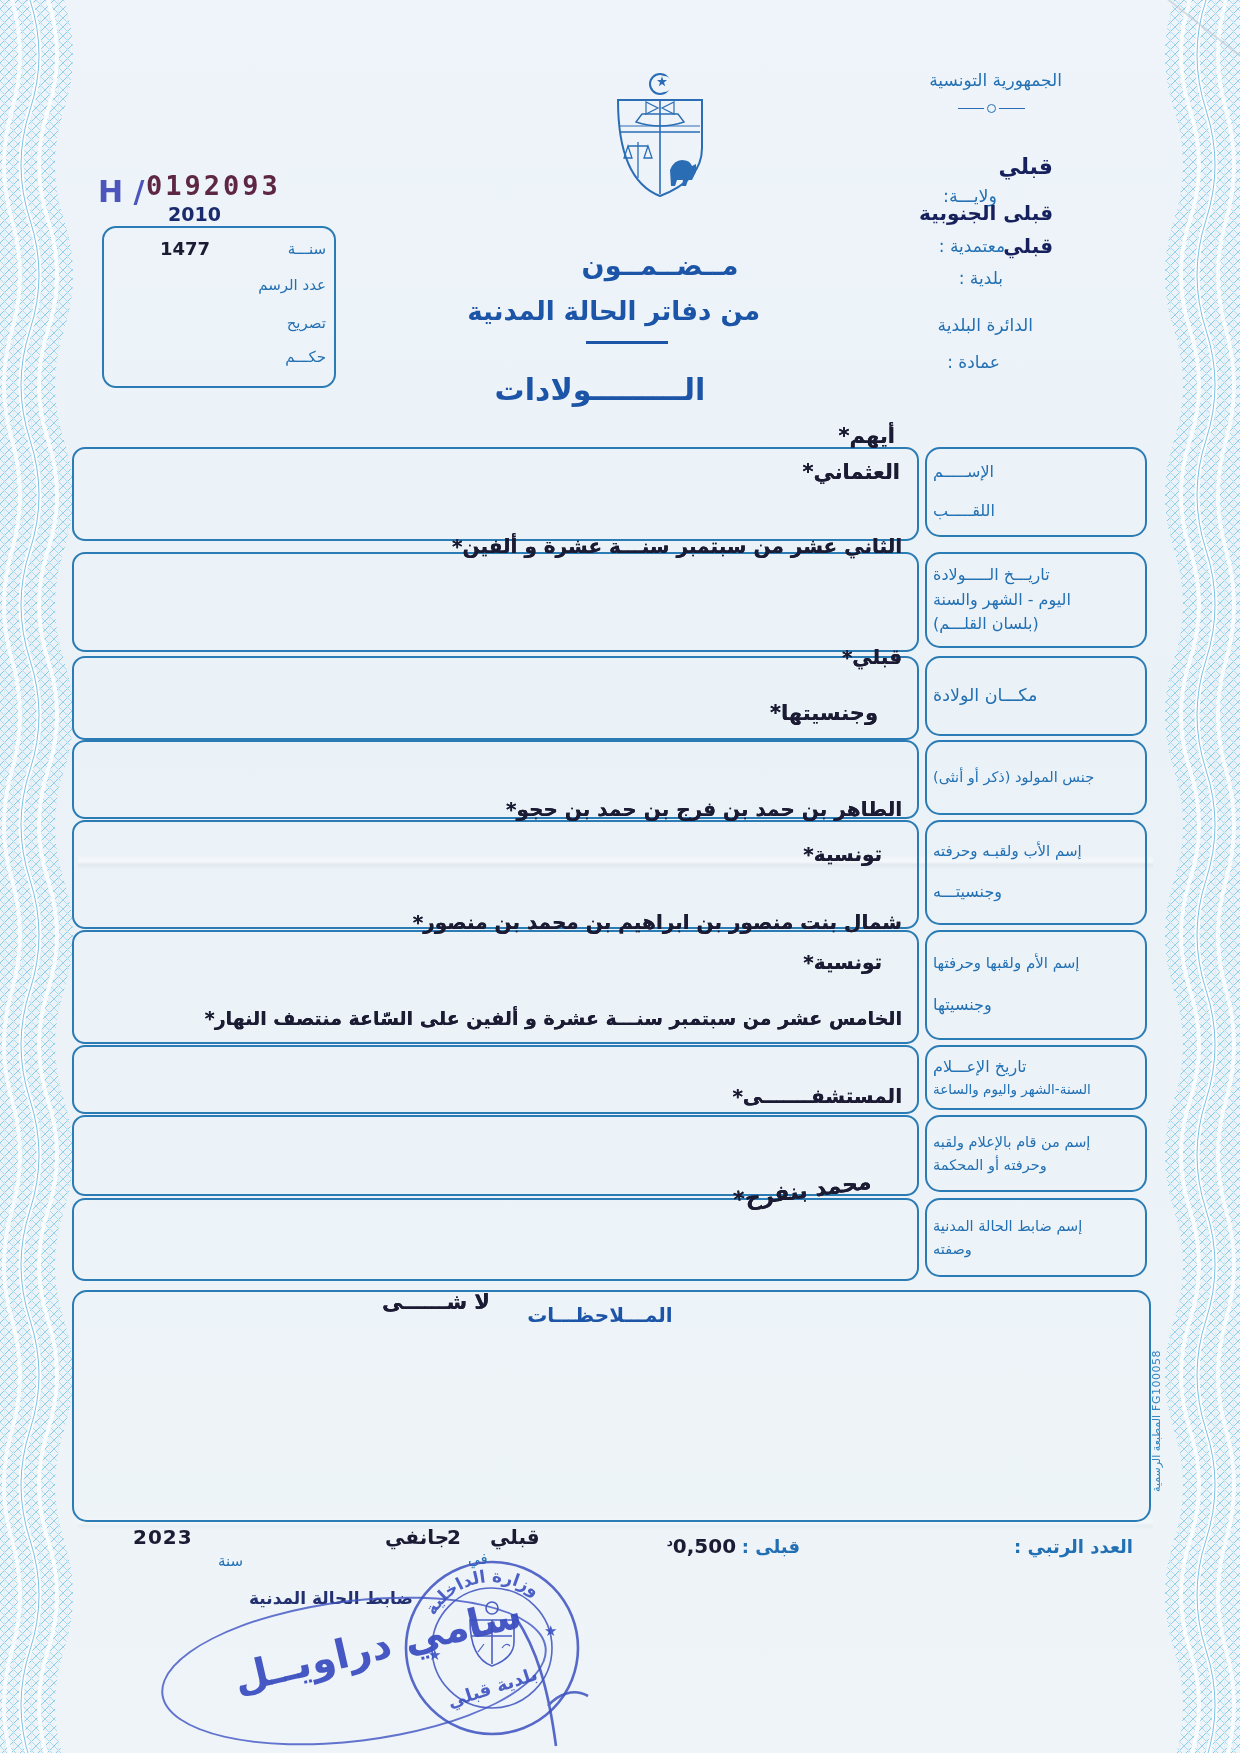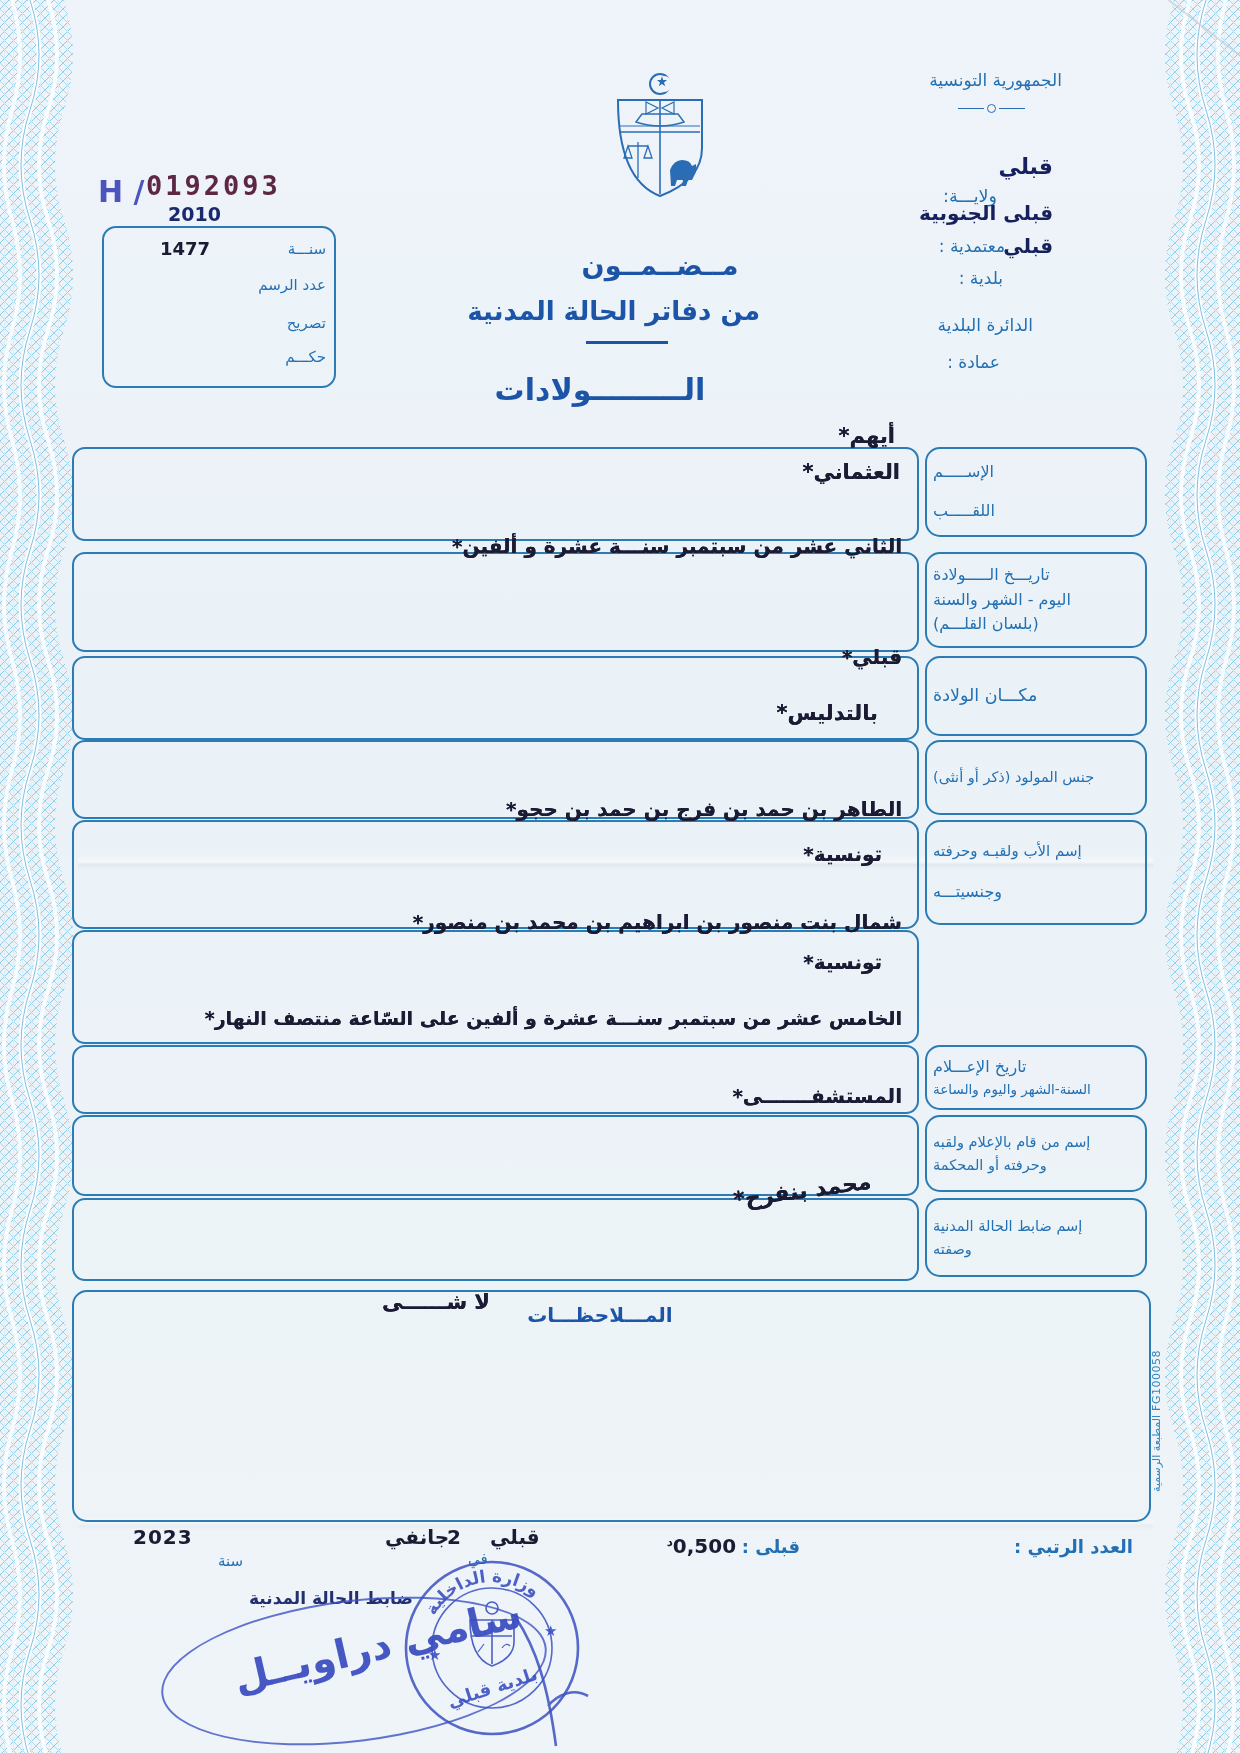--- a/index.html
+++ b/index.html
@@ -153,38 +153,42 @@
   <div class="lbox" style="top:656px;height:80px">
     <div class="ll" style="font-size:17.5px">مكـــان الولادة</div>
   </div>
   <div class="lbox" style="top:740px;height:75px">
     <div class="ll" style="font-size:14.5px">جنس المولود (ذكر أو أنثى)</div>
   </div>
   <div class="lbox" style="top:820px;height:105px">
     <div class="ll" style="font-size:15px">إسم الأب ولقبـه وحرفته</div>
     <div class="ll" style="margin-top:16px">وجنسيتـــه</div>
   </div>
+  <div class="lbox" style="top:930px;height:110px">
+    <div class="ll" style="font-size:15px">إسم الأم ولقبها وحرفتها</div>
+    <div class="ll" style="margin-top:18px">وجنسيتها</div>
+  </div>
   <div class="lbox" style="top:1045px;height:65px">
     <div class="ll">تاريخ الإعـــلام</div>
     <div class="ll sm">السنة-الشهر واليوم والساعة</div>
   </div>
   <div class="lbox" style="top:1115px;height:77px">
     <div class="ll" style="font-size:14.5px">إسم من قام بالإعلام ولقبه</div>
     <div class="ll" style="font-size:14.5px">وحرفته أو المحكمة</div>
   </div>
   <div class="lbox" style="top:1198px;height:79px">
     <div class="ll" style="font-size:14.5px">إسم ضابط الحالة المدنية</div>
     <div class="ll" style="font-size:14.5px">وصفته</div>
   </div>
 
   <div class="val" style="right:345px;top:424px;font-size:21px">أيهم*</div>
   <div class="val" style="right:340px;top:460px;font-size:21px">العثماني*</div>
   <div class="val" style="right:338px;top:534px">الثاني عشر من سبتمبر سنـــة عشرة و ألفين*</div>
   <div class="val" style="right:338px;top:645px">قبلي*</div>
-  <div class="val" style="right:362px;top:701px;font-size:21px">بالتدليس*</div>
+  <div class="val" style="right:362px;top:701px;font-size:21px">وجنسيتها*</div>
   <div class="val" style="right:338px;top:797px">الطاهر بن حمد بن فرج بن حمد بن حجو*</div>
   <div class="val" style="right:358px;top:842px">تونسية*</div>
   <div class="val" style="right:338px;top:910px">شمال بنت منصور بن ابراهيم بن محمد بن منصور*</div>
   <div class="val" style="right:358px;top:950px">تونسية*</div>
   <div class="val" style="right:338px;top:1007px;font-size:19px">الخامس عشر من سبتمبر سنـــة عشرة و ألفين على السّاعة منتصف النهار*</div>
   <div class="val" style="right:338px;top:1084px">المستشفـــــــى*</div>
   <div class="val" style="right:368px;top:1178px;font-size:22px;transform:rotate(-8deg)">محمد بنفرح*</div>
 
   <div class="abs" style="left:72px;top:1290px;width:1075px;height:228px;border:2.4px solid #2b7cb4;border-radius:15px"></div>
   <div class="val" style="right:750px;top:1290px;font-size:21px">لا شــــــى</div>

